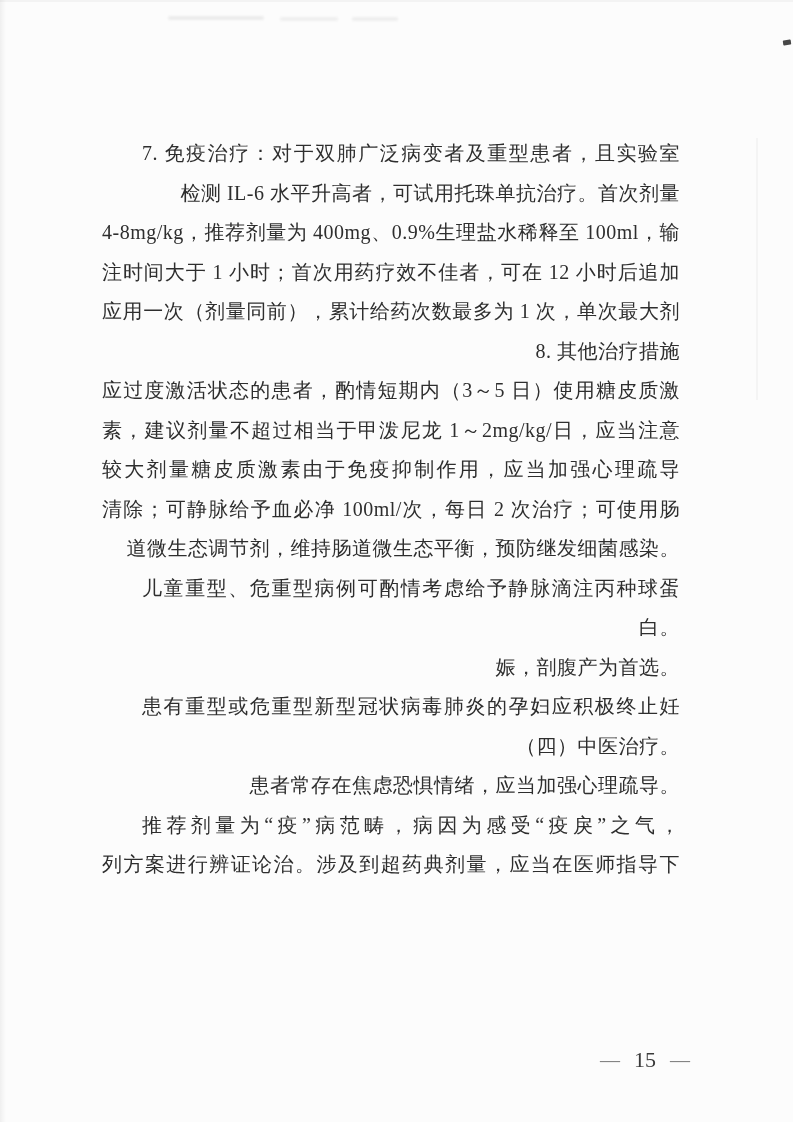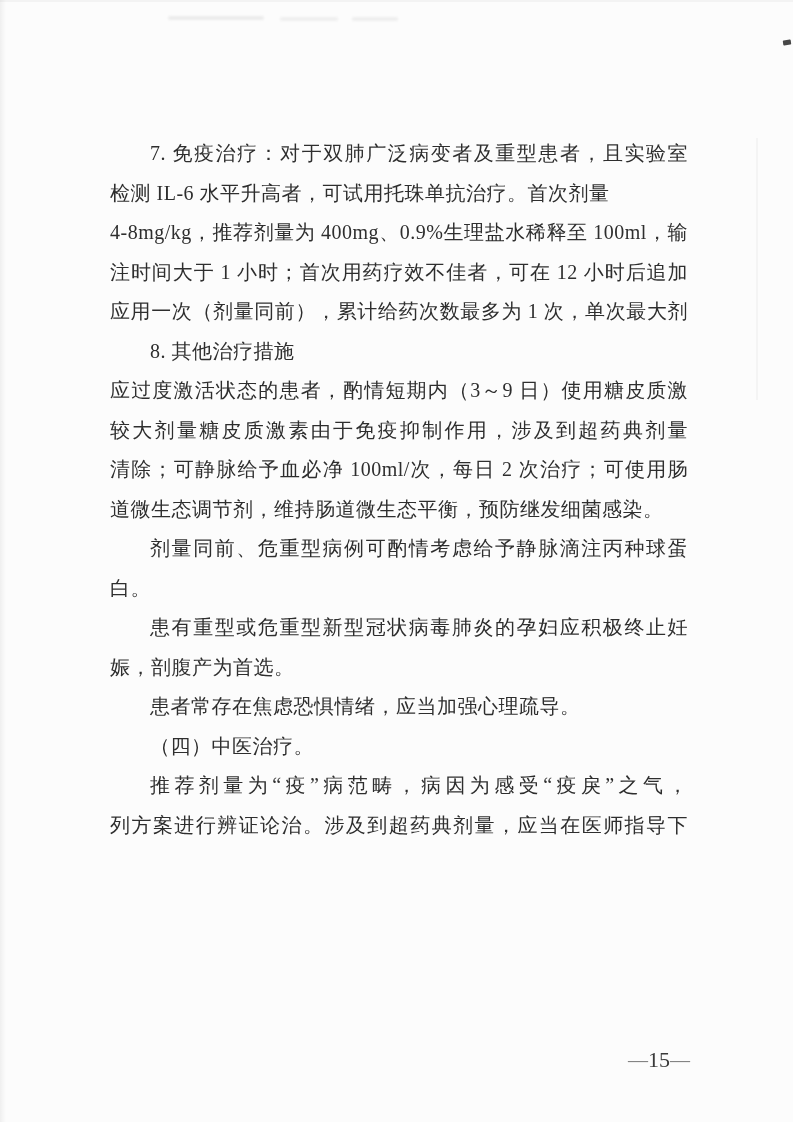--- a/index.html
+++ b/index.html
@@ -25,33 +25,33 @@
     border-radius: 2px; filter: blur(1px); }
   .smudge-3 { left: 352px; top: 17px; width: 46px; height: 4px; background: #eeeeee;
     border-radius: 2px; filter: blur(1px); }
   .faint-vline { left: 756px; top: 138px; width: 2px; height: 262px; background: #f4f4f4; }
   .speck { left: 783px; top: 40px; width: 8px; height: 5px; background: #474747;
     border-radius: 1px; transform: rotate(-8deg); }
 
   
   .text-block {
     position: absolute;
-    left: 110px;
+    left: 102px;
     top: 134px;
     width: 578px;
     color: #2e2e2e;
   }
   .line {
     height: 39.5px;
     line-height: 39.5px;
     font-size: 20px;
     letter-spacing: 0.5px;
     white-space: nowrap;
     overflow: hidden;
-    text-align: left;
+    text-align: right;
   }
   .line.fill {
     white-space: normal;
     text-align: justify;
     text-align-last: justify;
   }
   .line.indent { padding-left: 40px; }
 
   
   .footer {
@@ -63,21 +63,21 @@
     font-size: 22px;
     color: #3a3a3a;
     display: flex;
     align-items: center;
   }
   .footer .dash {
     color: #7d7d7d;
     font-size: 20px;
     letter-spacing: 0;
   }
-  .footer .num { margin: 0 0; }
+  .footer .num { margin: 0 14px; }
 </style>
 </head>
 <body>
 
 <div class="page">
 
   <div class="artifact top-line"></div>
   <div class="artifact left-shade"></div>
   <div class="artifact smudge-1"></div>
   <div class="artifact smudge-2"></div>
@@ -85,30 +85,31 @@
   <div class="artifact faint-vline"></div>
   <div class="artifact speck"></div>
 
   <div class="text-block">
     <div class="line indent fill">7. 免疫治疗：对于双肺广泛病变者及重型患者，且实验室</div>
     <div class="line">检测 IL-6 水平升高者，可试用托珠单抗治疗。首次剂量</div>
     <div class="line fill">4-8mg/kg，推荐剂量为 400mg、0.9%生理盐水稀释至 100ml，输</div>
     <div class="line fill">注时间大于 1 小时；首次用药疗效不佳者，可在 12 小时后追加</div>
     <div class="line fill">应用一次（剂量同前），累计给药次数最多为 1 次，单次最大剂</div>
     <div class="line indent">8. 其他治疗措施</div>
-    <div class="line fill">应过度激活状态的患者，酌情短期内（3～9 日）使用糖皮质激</div>
-    <div class="line fill">较大剂量糖皮质激素由于免疫抑制作用，涉及到超药典剂量</div>
+    <div class="line fill">应过度激活状态的患者，酌情短期内（3～5 日）使用糖皮质激</div>
+    <div class="line fill">素，建议剂量不超过相当于甲泼尼龙 1～2mg/kg/日，应当注意</div>
+    <div class="line fill">较大剂量糖皮质激素由于免疫抑制作用，应当加强心理疏导</div>
     <div class="line fill">清除；可静脉给予血必净 100ml/次，每日 2 次治疗；可使用肠</div>
     <div class="line">道微生态调节剂，维持肠道微生态平衡，预防继发细菌感染。</div>
-    <div class="line indent fill">剂量同前、危重型病例可酌情考虑给予静脉滴注丙种球蛋</div>
+    <div class="line indent fill">儿童重型、危重型病例可酌情考虑给予静脉滴注丙种球蛋</div>
     <div class="line">白。</div>
+    <div class="line">娠，剖腹产为首选。</div>
     <div class="line indent fill">患有重型或危重型新型冠状病毒肺炎的孕妇应积极终止妊</div>
-    <div class="line">娠，剖腹产为首选。</div>
+    <div class="line indent">（四）中医治疗。</div>
     <div class="line indent">患者常存在焦虑恐惧情绪，应当加强心理疏导。</div>
-    <div class="line indent">（四）中医治疗。</div>
     <div class="line indent fill">推荐剂量为“疫”病范畴，病因为感受“疫戾”之气，</div>
     <div class="line fill">列方案进行辨证论治。涉及到超药典剂量，应当在医师指导下</div>
   </div>
 
   <div class="footer">
     <span class="dash">—</span>
     <span class="num">15</span>
     <span class="dash">—</span>
   </div>
 

